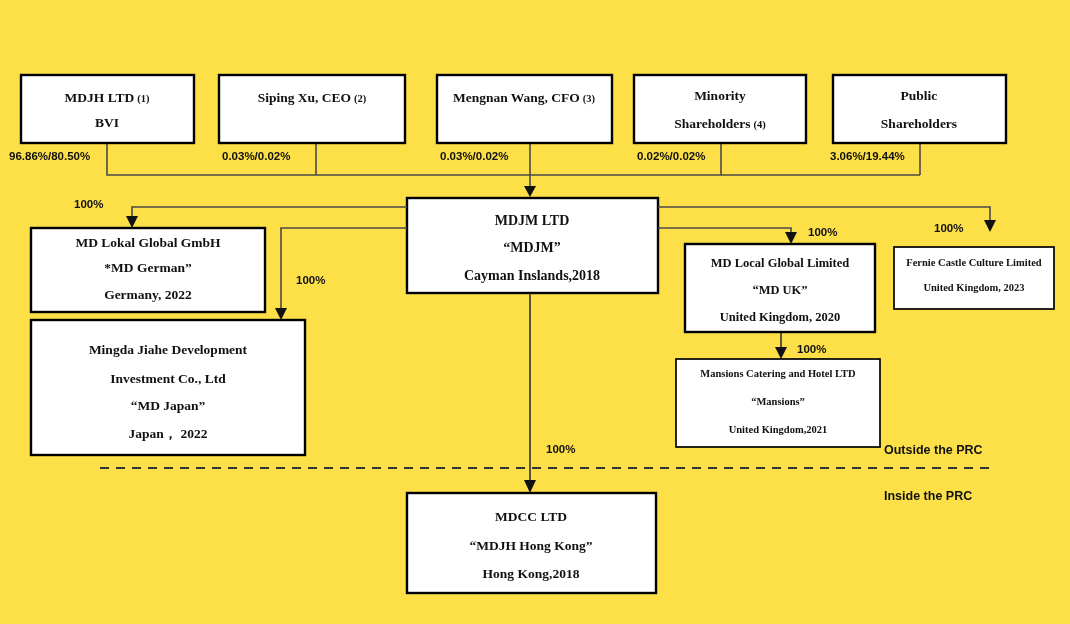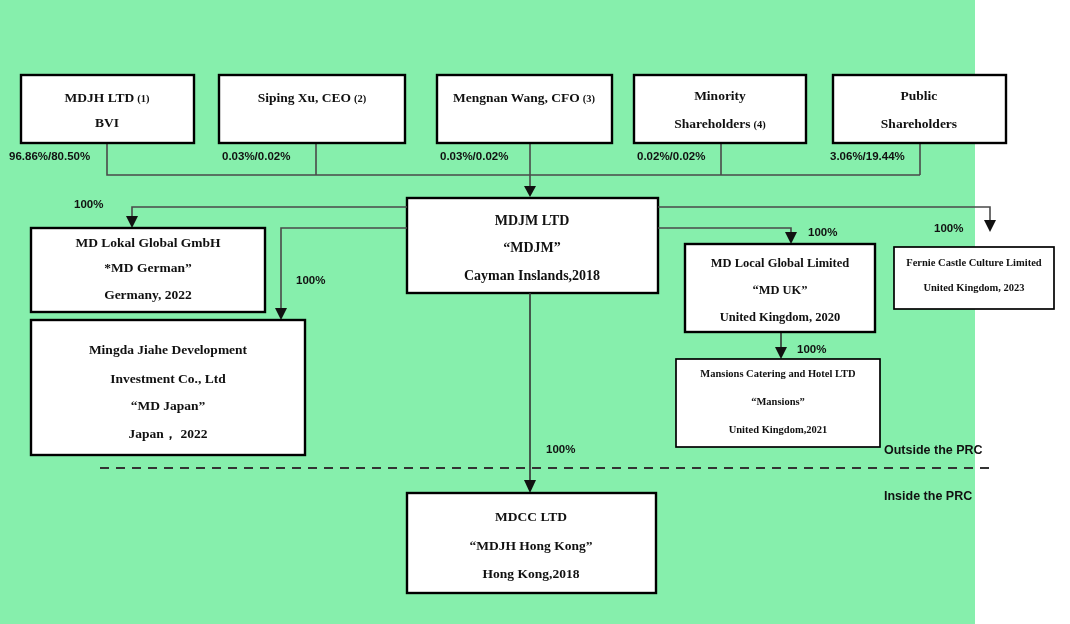--- a/index.html
+++ b/index.html
@@ -9,23 +9,23 @@
     background: #ffffff;
   }
   body {
     width: 1070px;
     height: 624px;
     font-family: "Liberation Serif", "DejaVu Serif", serif;
     overflow: hidden;
   }
   #chart-root {
     position: relative;
-    width: 975px;
+    width: 1070px;
     height: 624px;
-    background: #86efac;
+    background: #fde047;
   }
   svg.diagram {
     position: absolute;
     top: 0;
     left: 0;
     width: 1070px;
     height: 624px;
     display: block;
   }
   .entity-box {

